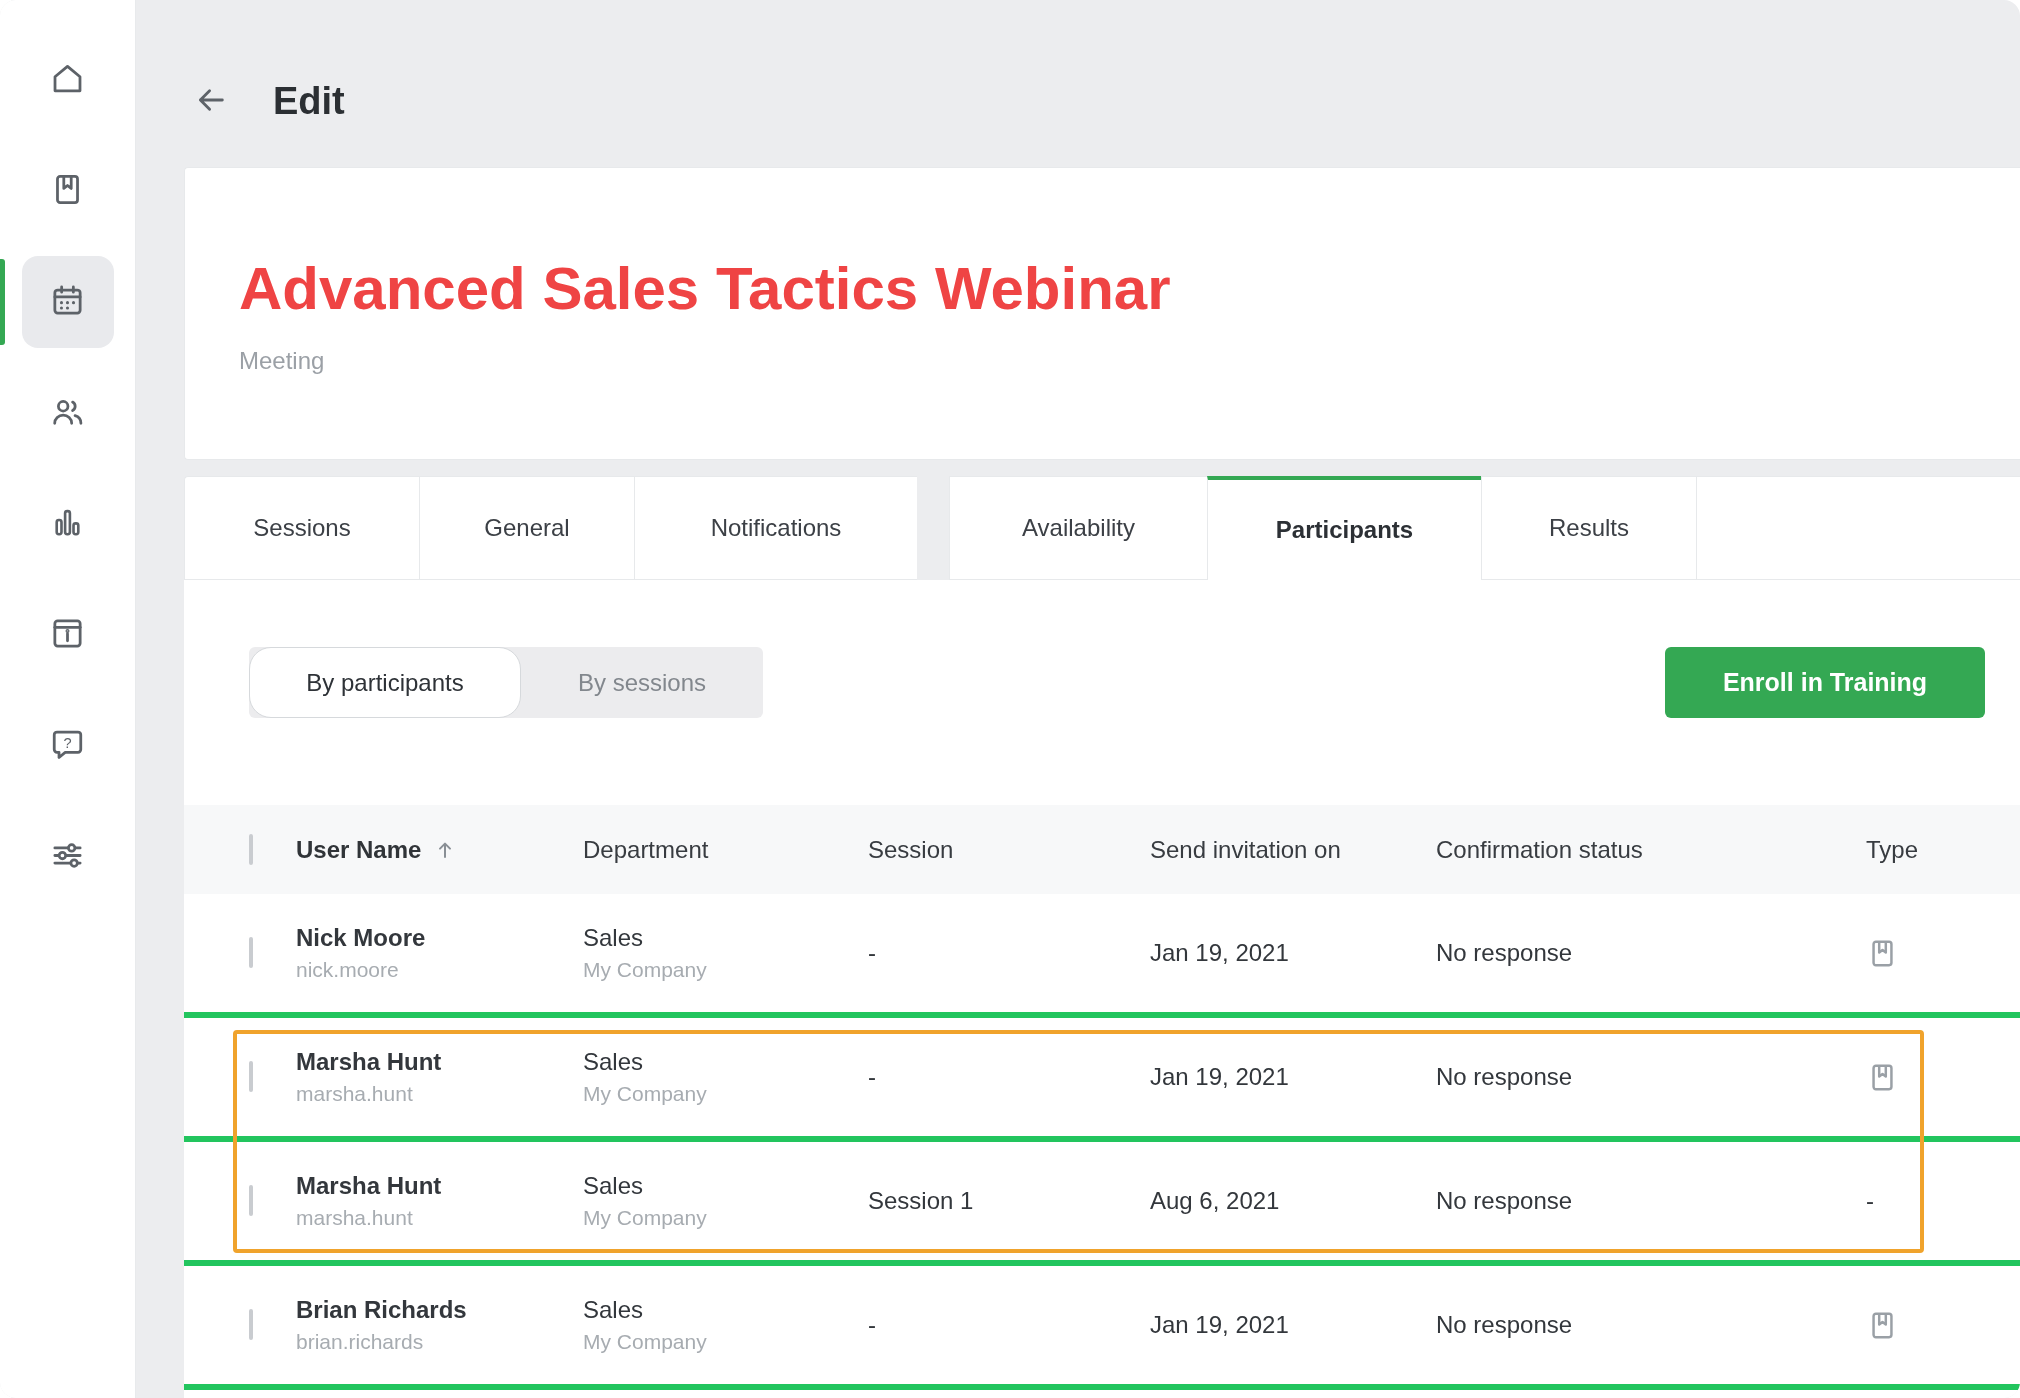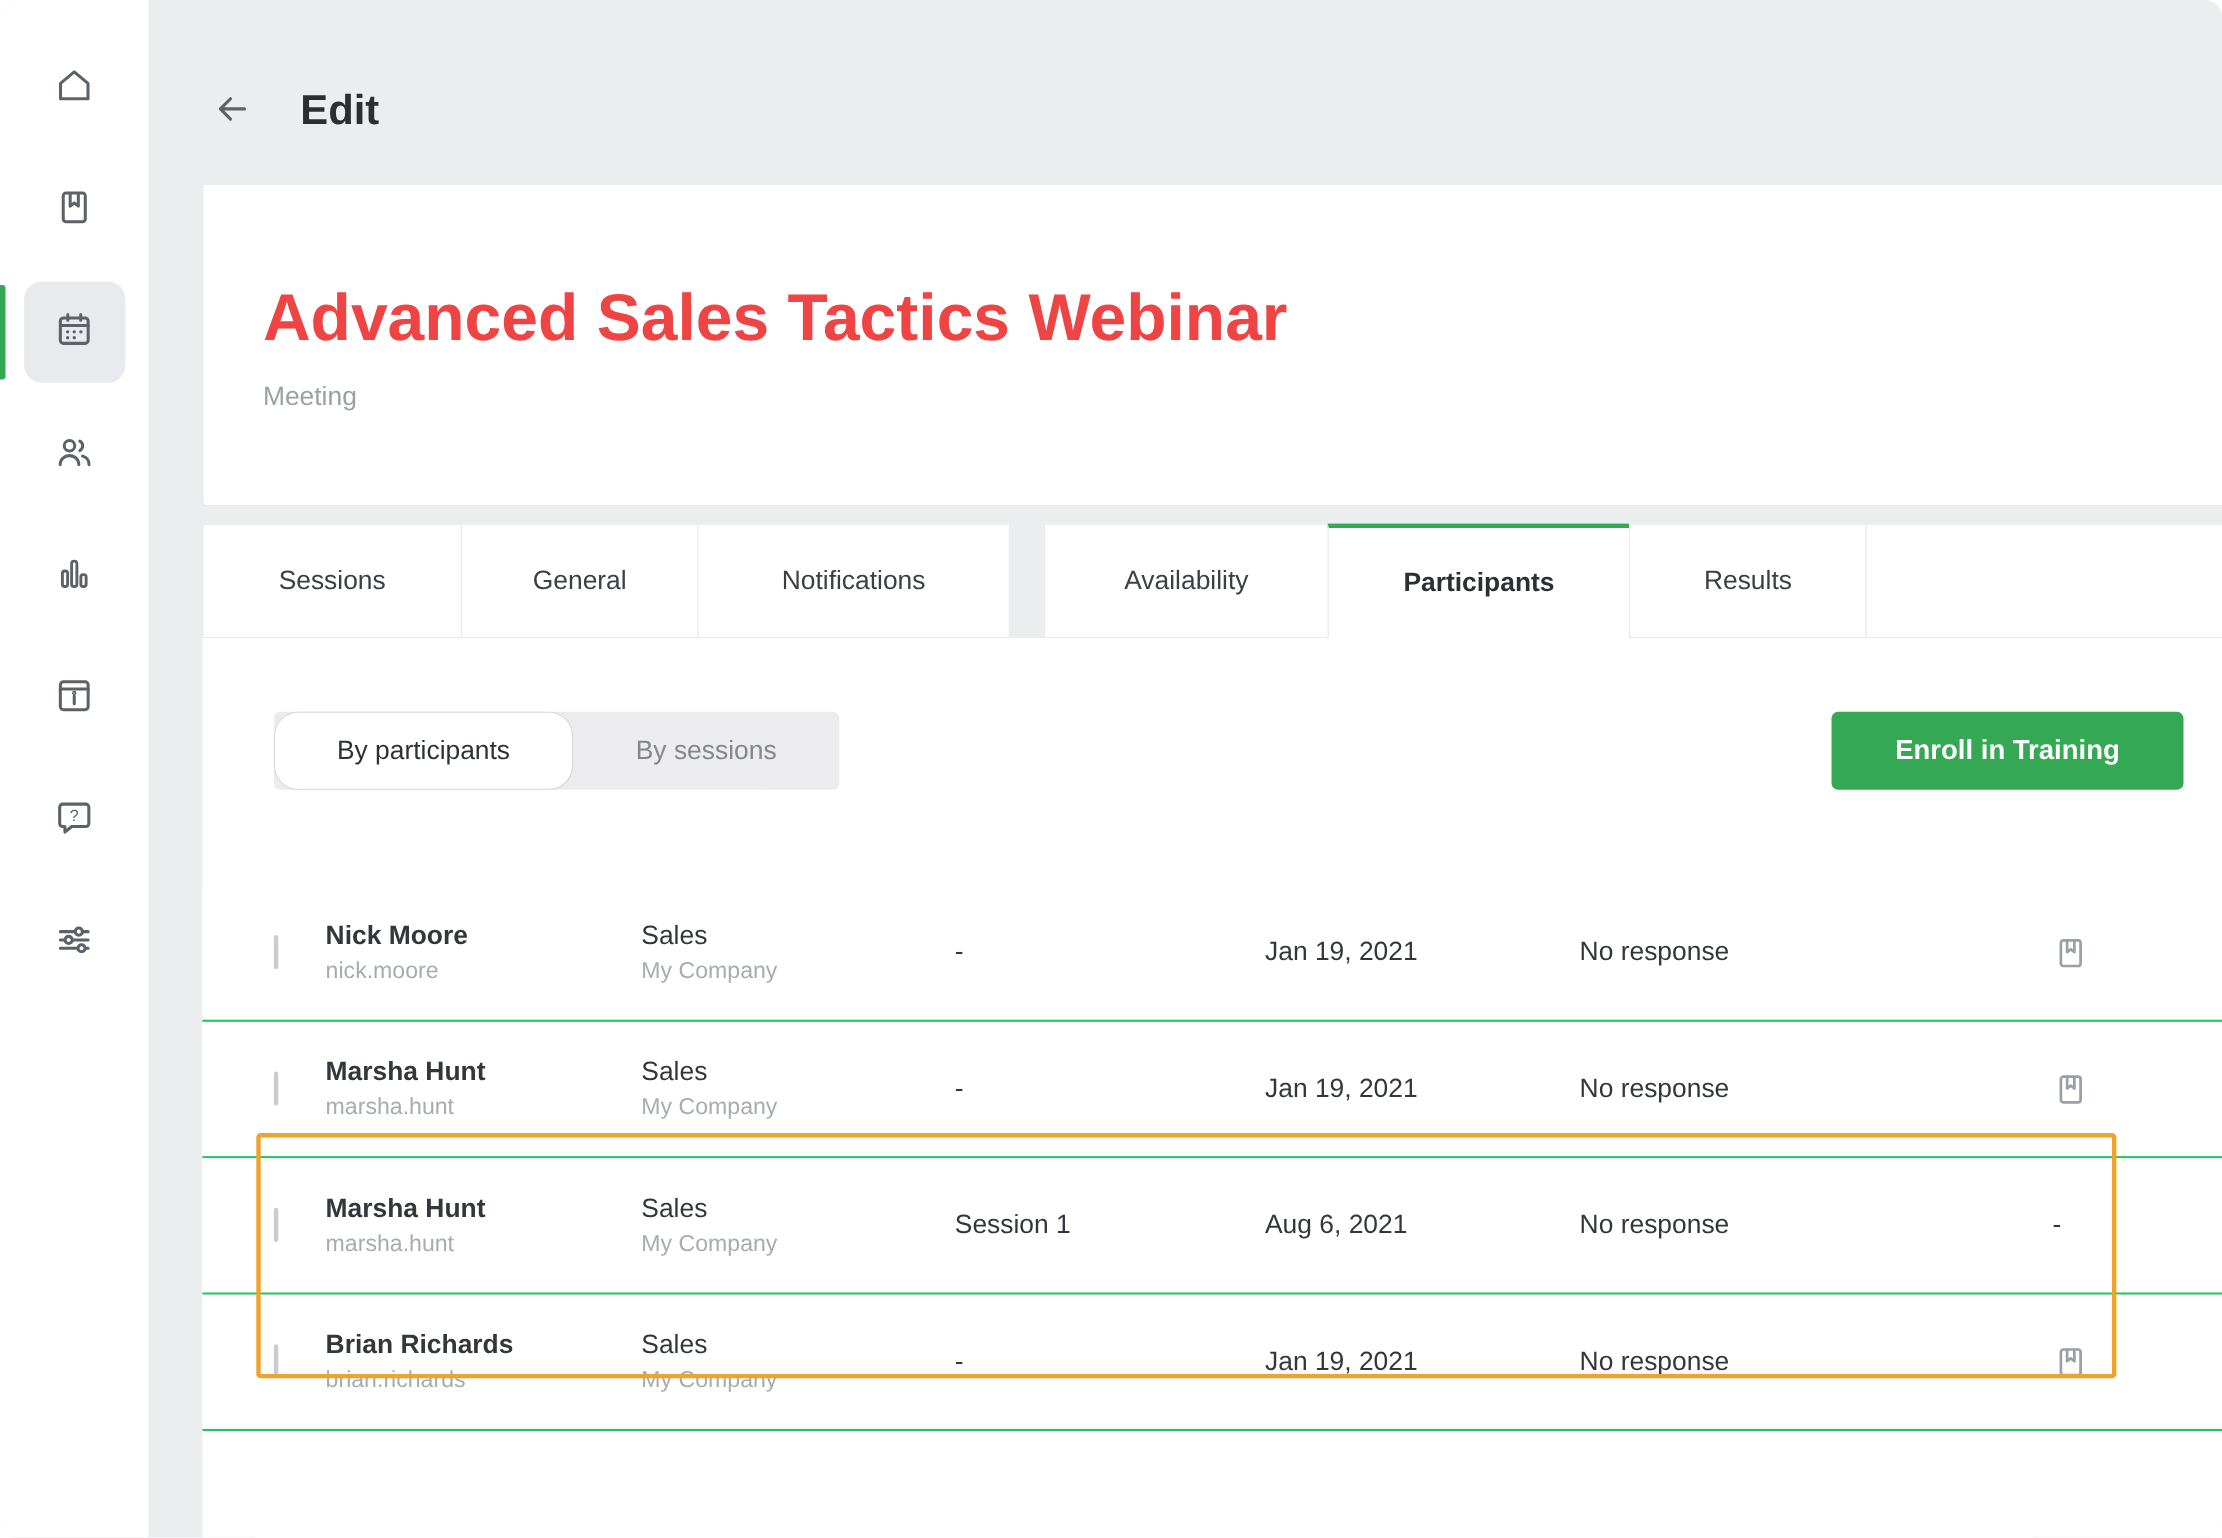--- a/index.html
+++ b/index.html
@@ -54,21 +54,21 @@
 
   .enroll-btn { position:absolute; right:35px; top:67px; width:320px; height:71px; background:#34a853; color:#fff;
                 border:none; border-radius:6px; font-size:25px; font-weight:700; font-family:inherit; cursor:pointer; }
 
   
   .table { position:absolute; left:0; right:0; top:225px; }
   .thead, .trow { display:grid; grid-template-columns:112px 287px 285px 282px 286px 430px 1fr; align-items:center; }
   .thead { height:89px; background:#f7f8f9; font-size:24px; color:#383c41; }
   .th-user { display:flex; align-items:center; gap:12px; font-weight:700; color:#303438; }
   .sort-arrow svg { width:24px; height:24px; display:block; color:#898f95; }
-  .trow { height:124px; border-bottom:2px solid #22c55e; font-size:24px; color:#33373c; background:#fff; }
+  .trow { height:124px; border-bottom:6px solid #22c55e; font-size:24px; color:#33373c; background:#fff; }
   .cb { width:28px; height:28px; border:2px solid #c9ccd0; border-radius:4px; background:#fff; margin-left:65px; cursor:pointer; }
   .two-line { display:flex; flex-direction:column; gap:6px; }
   .primary { font-weight:700; color:#33373c; }
   .secondary { font-size:21px; color:#a7acb1; }
   .plain { color:#33373c; }
   .type-icon { color:#9aa0a6; }
   .type-icon svg { width:33px; height:33px; display:block; }
 
   .highlight-box { position:absolute; left:49px; top:450px; width:1691px; height:223px;
                    border:4px solid #f0a32c; border-radius:4px; pointer-events:none; z-index:5; }
@@ -197,20 +197,36 @@
 
       <div class="segmented">
         <button class="seg seg-participants sel">By participants</button>
         <button class="seg seg-sessions">By sessions</button>
       </div>
 
       <button class="enroll-btn">Enroll in Training</button>
 
       <div class="table">
 
+        <div class="thead">
+          <div><span class="cb"></span></div>
+          <div class="th-user">
+            <span>User Name</span>
+            <span class="sort-arrow">
+              <svg viewBox="0 0 24 24" fill="none" stroke="currentColor" stroke-width="2" stroke-linejoin="round" stroke-linecap="round">
+                <path d="M12 19V6M7 10.6 12 5.6l5 5"></path>
+              </svg>
+            </span>
+          </div>
+          <div>Department</div>
+          <div>Session</div>
+          <div>Send invitation on</div>
+          <div>Confirmation status</div>
+          <div>Type</div>
+        </div>
 
         <div class="trow">
           <div><span class="cb"></span></div>
           <div class="two-line">
             <span class="primary">Nick Moore</span>
             <span class="secondary">nick.moore</span>
           </div>
           <div class="two-line">
             <span class="plain">Sales</span>
             <span class="secondary">My Company</span>

